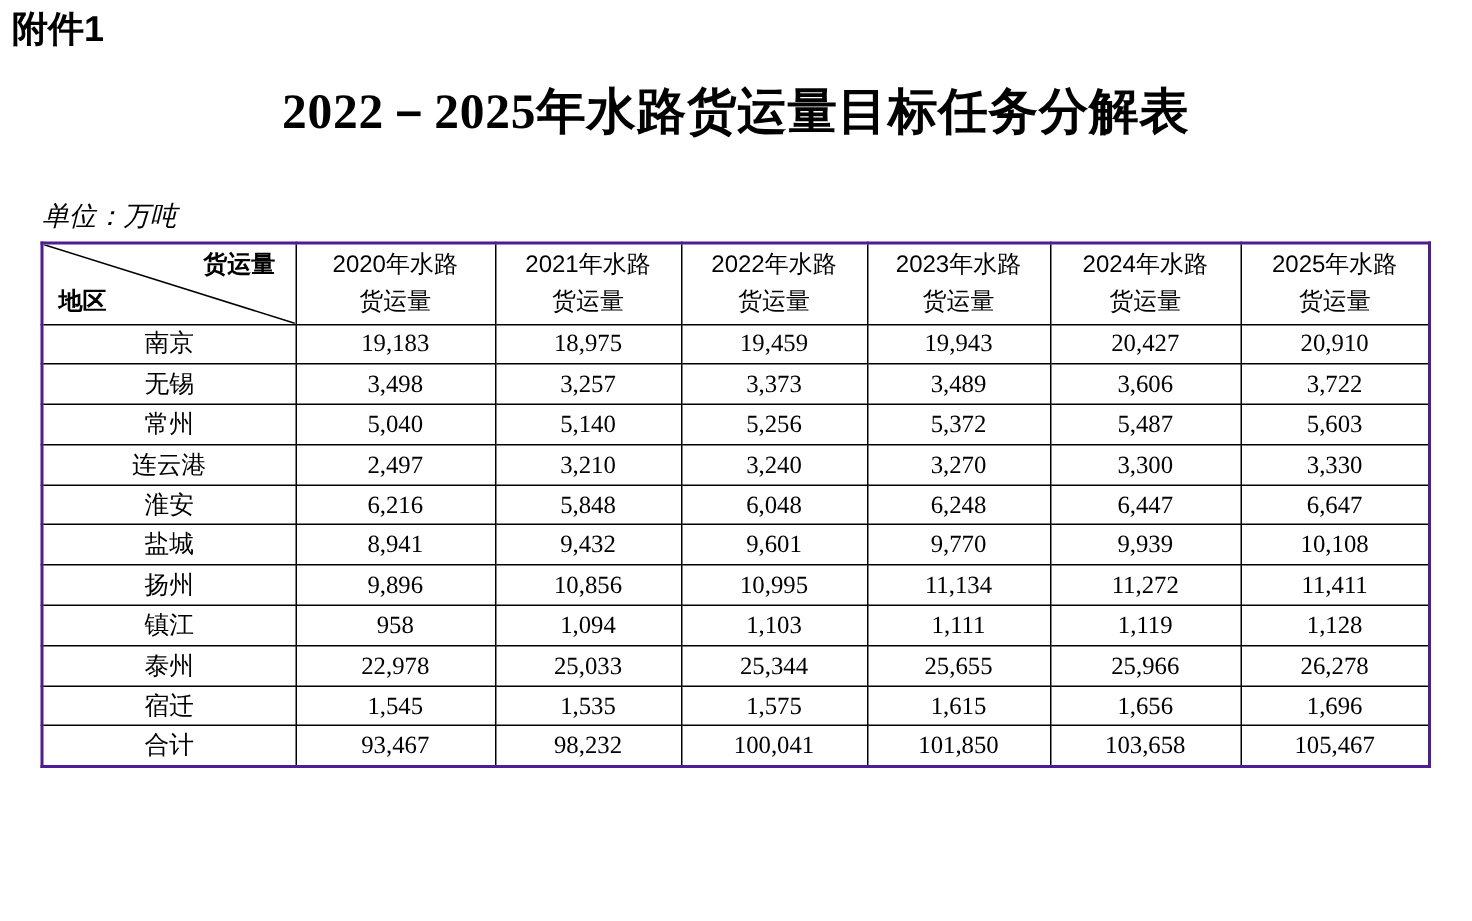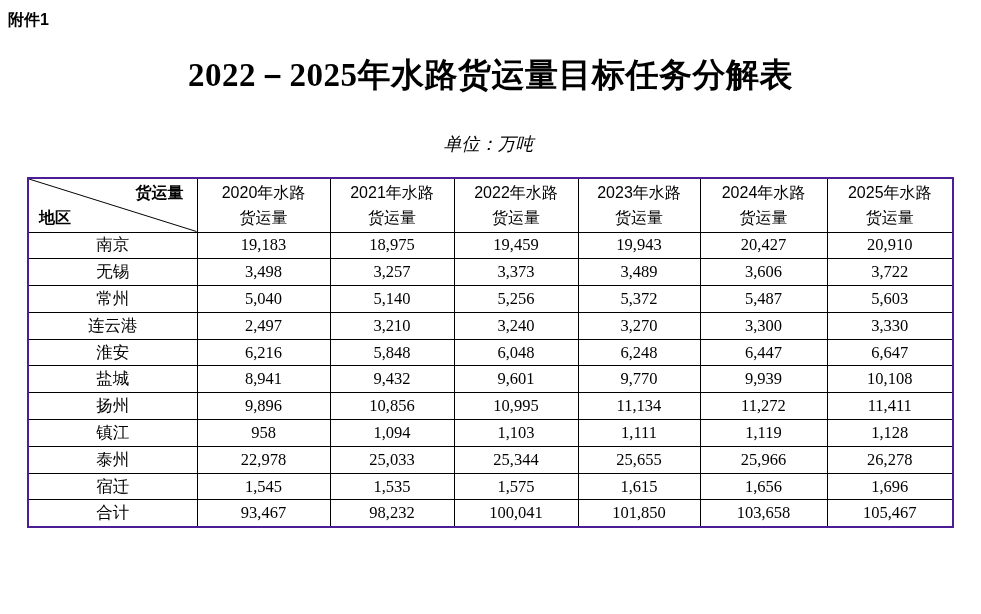--- a/index.html
+++ b/index.html
@@ -10,37 +10,37 @@
   }
   body {
     width: 981px; height: 614px;
     overflow: hidden;
     font-family: "Liberation Serif", "DejaVu Serif", serif;
   }
   .attachment-label {
     margin: 8px 0 0 8px;
     font-family: "Liberation Sans", "DejaVu Sans", sans-serif;
     font-weight: 700;
-    font-size: 16px;
+    font-size: 24px;
     line-height: 24px;
   }
   .doc-title {
     margin-top: 24px;
     text-align: center;
     font-family: "Liberation Serif", "DejaVu Serif", serif;
     font-weight: 700;
     font-size: 33px;
     line-height: 38px;
     letter-spacing: 0.5px;
   }
   .unit-note {
     width: 925px;
-    margin: 39px auto 22px auto;
+    margin: 39px auto 6px auto;
     padding-right: 4px;
-    text-align: center;
+    text-align: left;
     font-family: "Liberation Serif", "DejaVu Serif", serif;
     font-style: italic;
     font-size: 18px;
     line-height: 22px;
   }
   table.freight-table {
     width: 925px;
     margin: 0 auto;
     border-collapse: collapse;
     table-layout: fixed;

